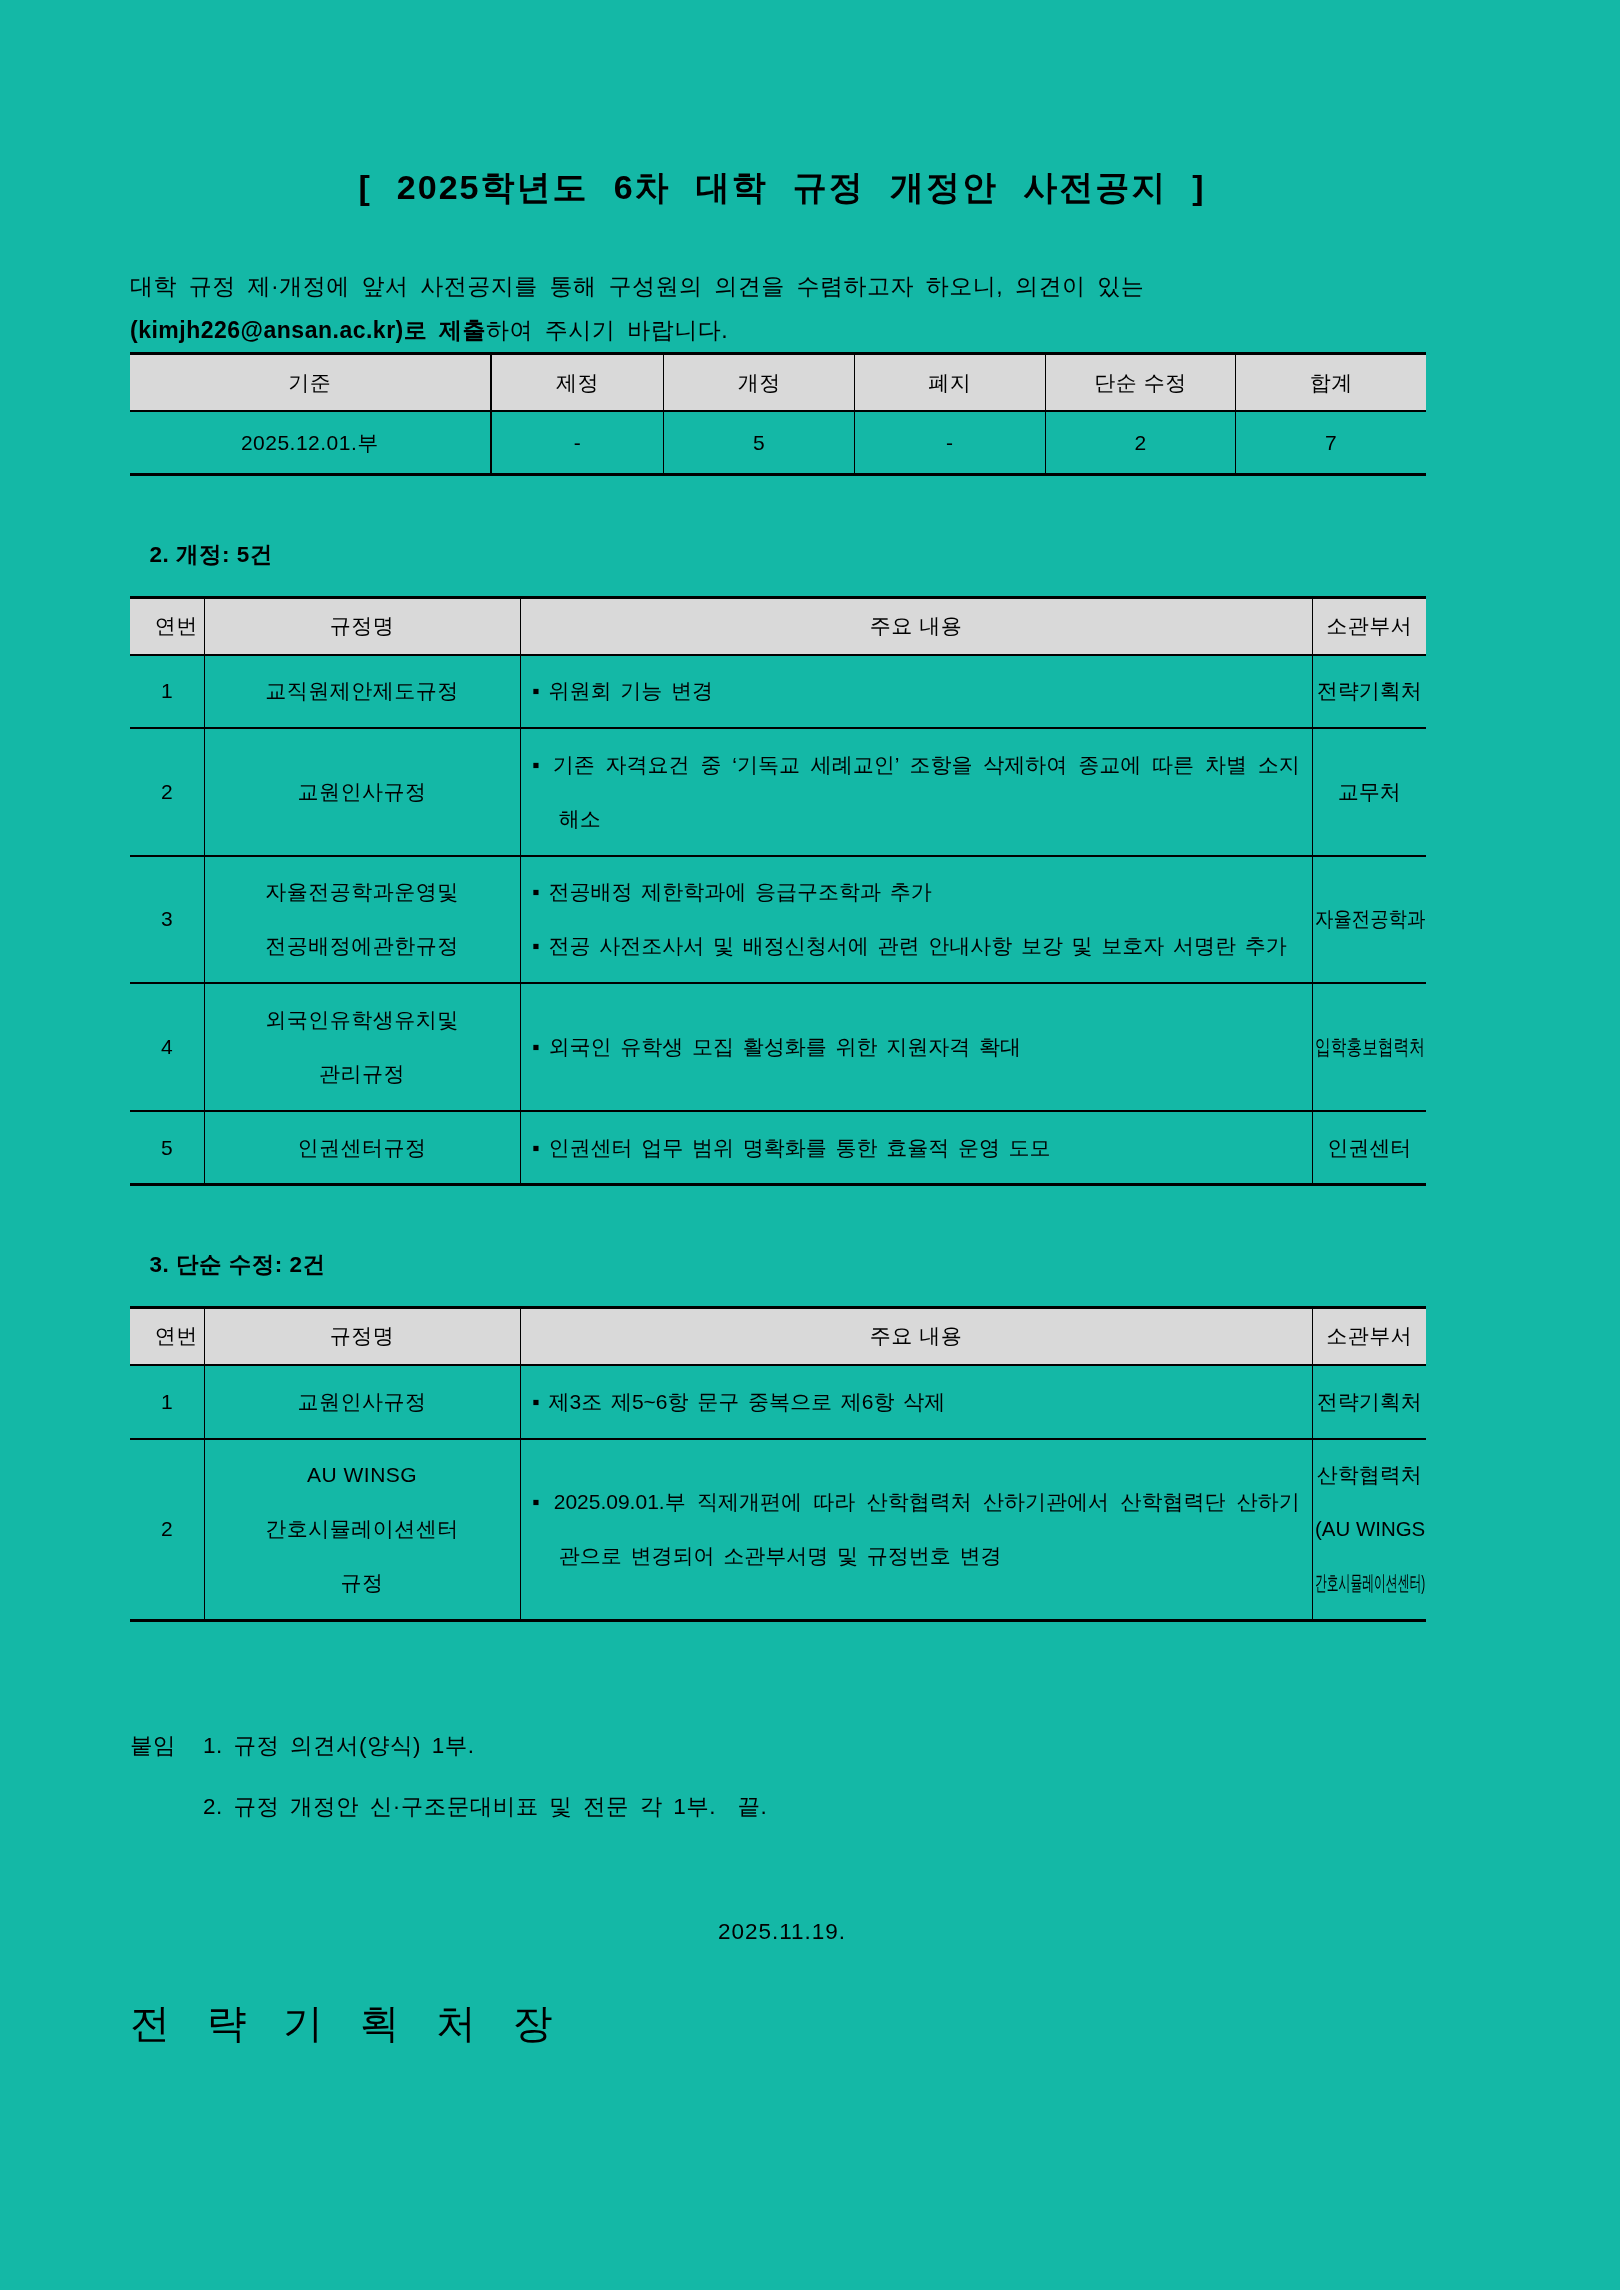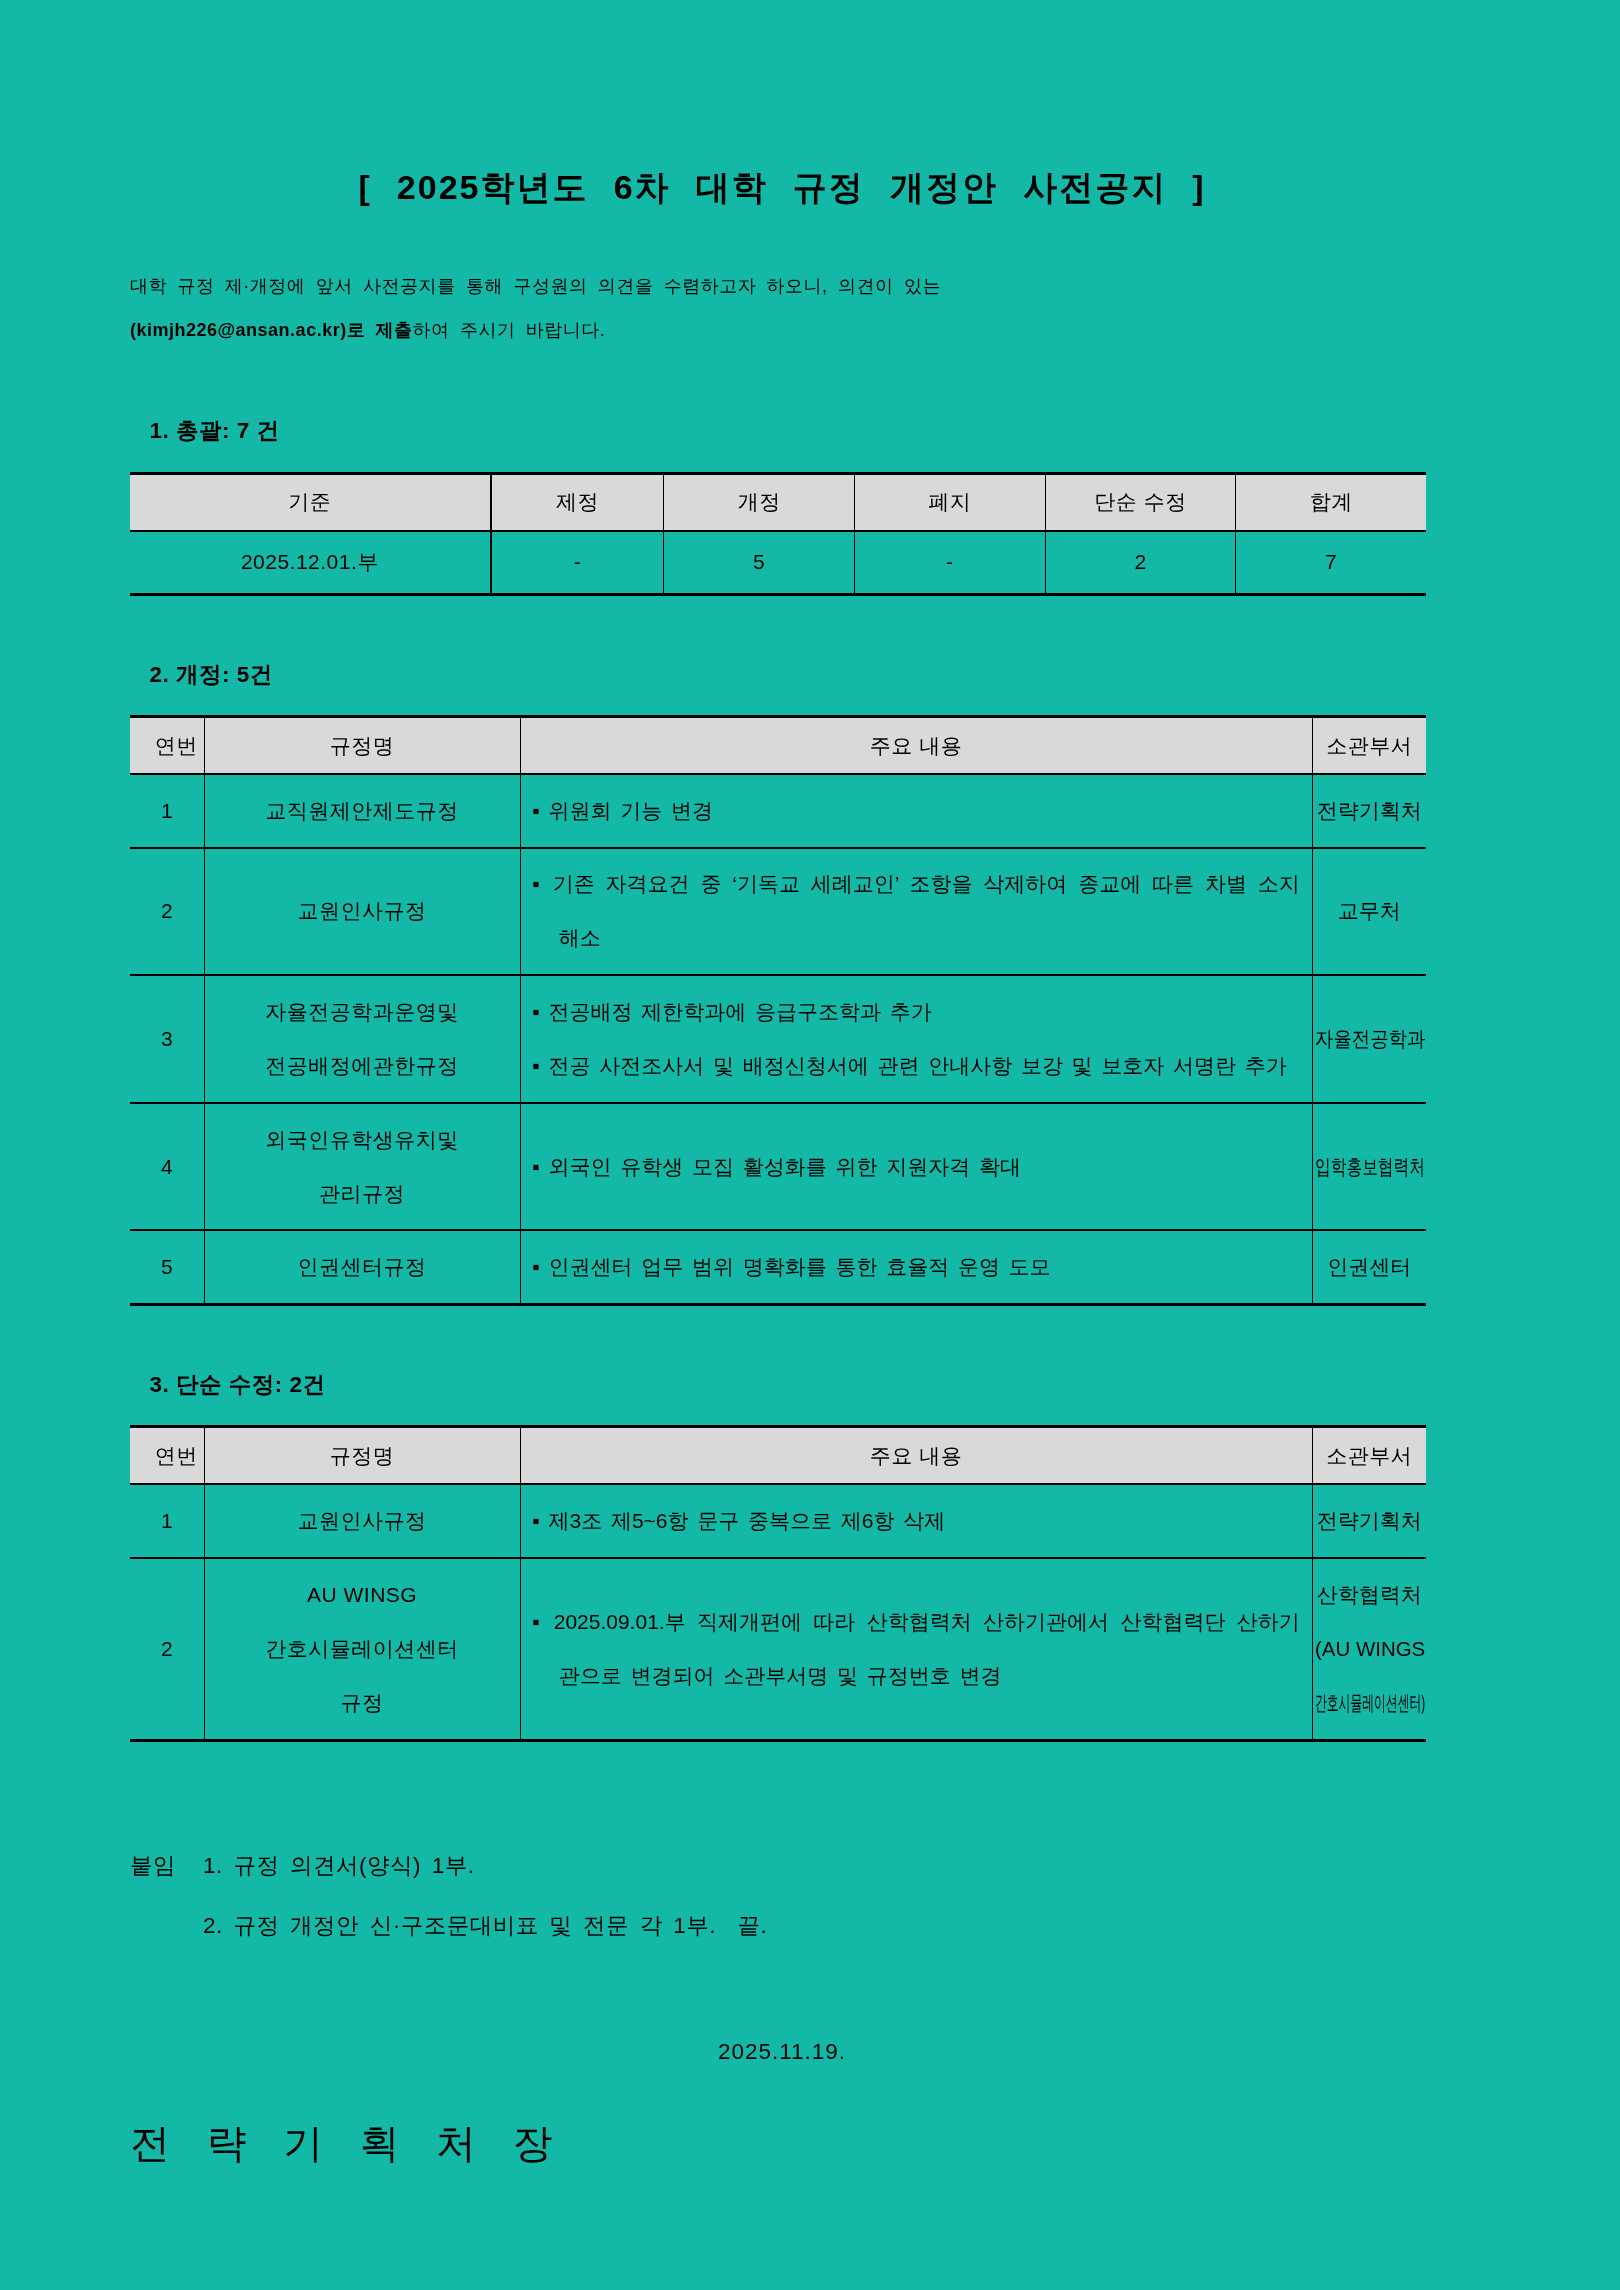--- a/index.html
+++ b/index.html
@@ -13,21 +13,21 @@
   }
   .content { margin-left:130px; width:1304px; padding-top:165px; }
 
   .doc-title {
     margin:0; text-align:center;
     font-size:34px; font-weight:bold;
     letter-spacing:2px; word-spacing:13.7px;
     white-space:nowrap;
   }
 
-  .intro { margin-top:53px; font-size:18px; }
+  .intro { margin-top:53px; font-size:23px; }
   .intro-line { line-height:44px; white-space:nowrap; word-spacing:4.9px; letter-spacing:0.5px; }
   .intro-line .b  { font-weight:bold; }
   .intro-line .bb { font-weight:bold; color:var(--accent,#0000ee); }
 
   .sec-heading { font-size:22.5px; font-weight:bold; margin:63px 0 25.5px 19.6px; letter-spacing:0.5px; }
 
   table.tbl {
     width:1296px; border-collapse:collapse; table-layout:fixed;
     border-top:3.9px solid #000; border-bottom:3.9px solid #000;
     font-size:21px;
@@ -76,21 +76,20 @@
 <div class="page">
   <div class="content">
 
     <h1 class="doc-title">[ 2025학년도 6차 대학 규정 개정안 사전공지 ]</h1>
 
     <div class="intro">
         <div class="intro-line"><span>대학 규정 제·개정에 앞서 사전공지를 통해 구성원의 의견을 수렴하고자 하오니, 의견이 있는</span></div>
         <div class="intro-line"><span class="b">(kimjh226@ansan.ac.kr)로 제출</span><span>하여 주시기 바랍니다.</span></div>
       </div>
 
-    <h2 class="sec-heading">1. 총괄: 7 건</h2>
     <table class="tbl tbl-summary">
       <thead>
           <tr>
             <th>기준</th>
             <th>제정</th>
             <th>개정</th>
             <th>폐지</th>
             <th>단순 수정</th>
             <th>합계</th>
           </tr>

